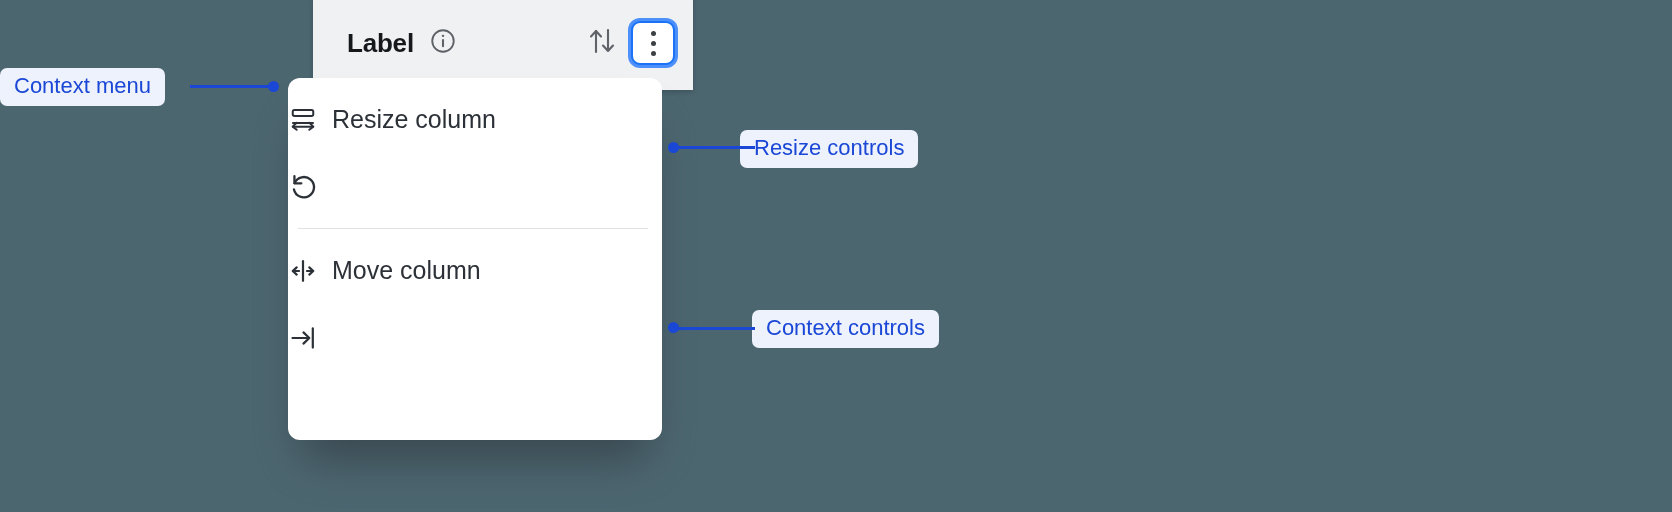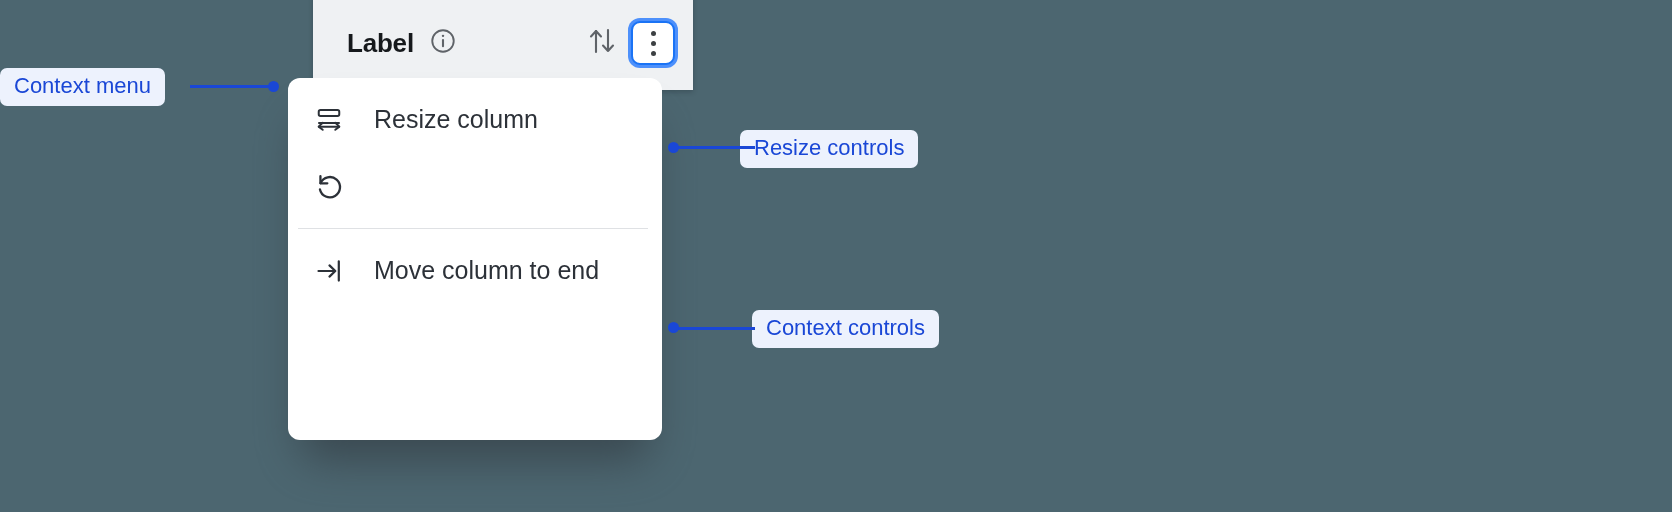--- a/index.html
+++ b/index.html
@@ -103,22 +103,21 @@
     height: 362px;
     background: #ffffff;
     border-radius: 12px;
     box-sizing: border-box;
     padding: 8px 0;
   }
   .menu-item {
     height: 67px;
     display: flex;
     align-items: center;
-    padding-left: 26px;
-    gap: 30px;
+    gap: 14px;
     cursor: pointer;
     box-sizing: border-box;
   }
   .menu-item .mi-icon {
     width: 30px;
     height: 30px;
     flex: 0 0 30px;
     display: flex;
     align-items: center;
     justify-content: center;
@@ -222,30 +221,39 @@
       <span class="mi-icon">
         <svg width="29" height="29" viewBox="0 0 24 24" fill="none" aria-hidden="true">
           <path d="M4.6 9.2 A8.4 8.4 0 1 1 4.1 14.4" stroke="#2c3138" stroke-width="1.9" stroke-linecap="round"></path>
           <path d="M4.5 3.5 V9.4 H10.2" stroke="#2c3138" stroke-width="1.9" stroke-linecap="round" stroke-linejoin="round"></path>
         </svg>
       </span>
     </div>
 
     <div class="menu-divider"></div>
 
+    <div class="menu-item">
+      <span class="mi-icon">
+        <svg width="28" height="28" viewBox="0 0 24 24" fill="none" aria-hidden="true">
+          <path d="M12 3.6 V20.4" stroke="#2c3138" stroke-width="1.9" stroke-linecap="round"></path>
+          <path d="M8.6 12 H3.4 M6.6 8.9 L3.2 12 L6.6 15.1" stroke="#2c3138" stroke-width="1.9" stroke-linecap="round" stroke-linejoin="round"></path>
+          <path d="M15.4 12 H20.6 M17.4 8.9 L20.8 12 L17.4 15.1" stroke="#2c3138" stroke-width="1.9" stroke-linecap="round" stroke-linejoin="round"></path>
+        </svg>
+      </span>
+      <span class="mi-label">Move column</span>
+    </div>
 
 
     <div class="menu-item">
       <span class="mi-icon">
         <svg width="28" height="28" viewBox="0 0 24 24" fill="none" aria-hidden="true">
           <path d="M20.4 3.8 V20.2" stroke="#2c3138" stroke-width="1.9" stroke-linecap="round"></path>
           <path d="M3 12 H16.8 M12.4 7.2 L17.4 12 L12.4 16.8" stroke="#2c3138" stroke-width="1.9" stroke-linecap="round" stroke-linejoin="round"></path>
         </svg>
       </span>
-      <span class="mi-label">Move column to end</span>
     </div>
 
   </div>
 
   <div class="ann-pill" id="a-context-pill">Context menu</div>
   <div class="ann-line" id="a-context-line"></div>
   <div class="ann-dot" id="a-context-dot"></div>
 
   <div class="ann-pill" id="a-resize-pill">Resize controls</div>
   <div class="ann-line" id="a-resize-line"></div>

